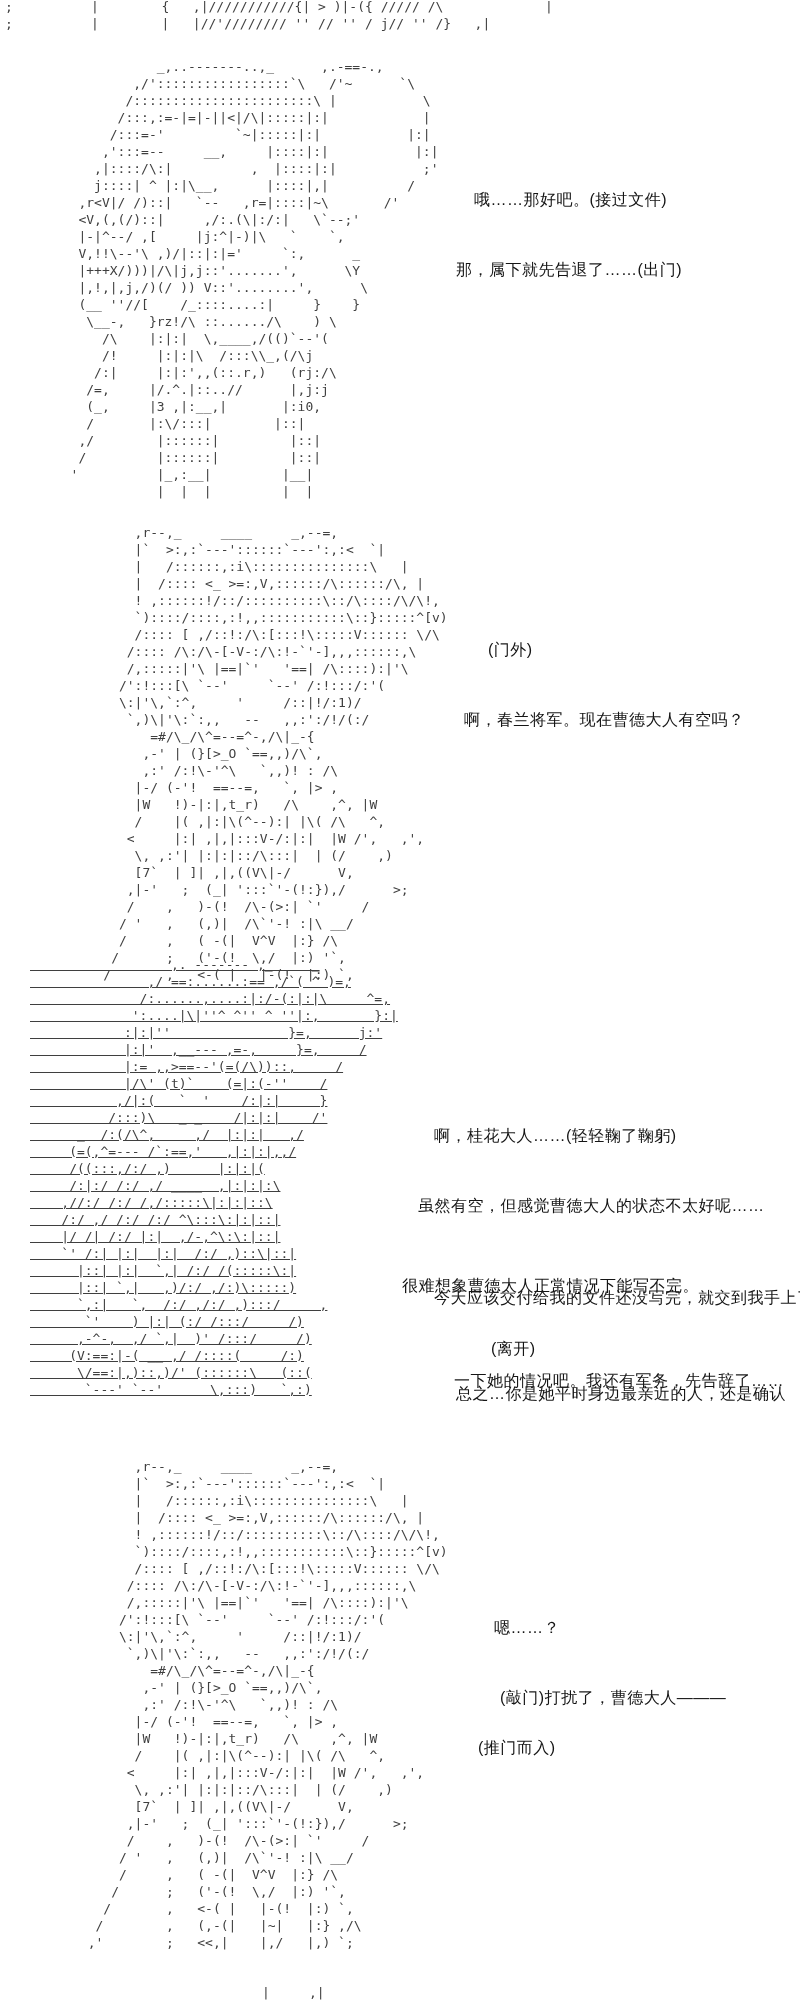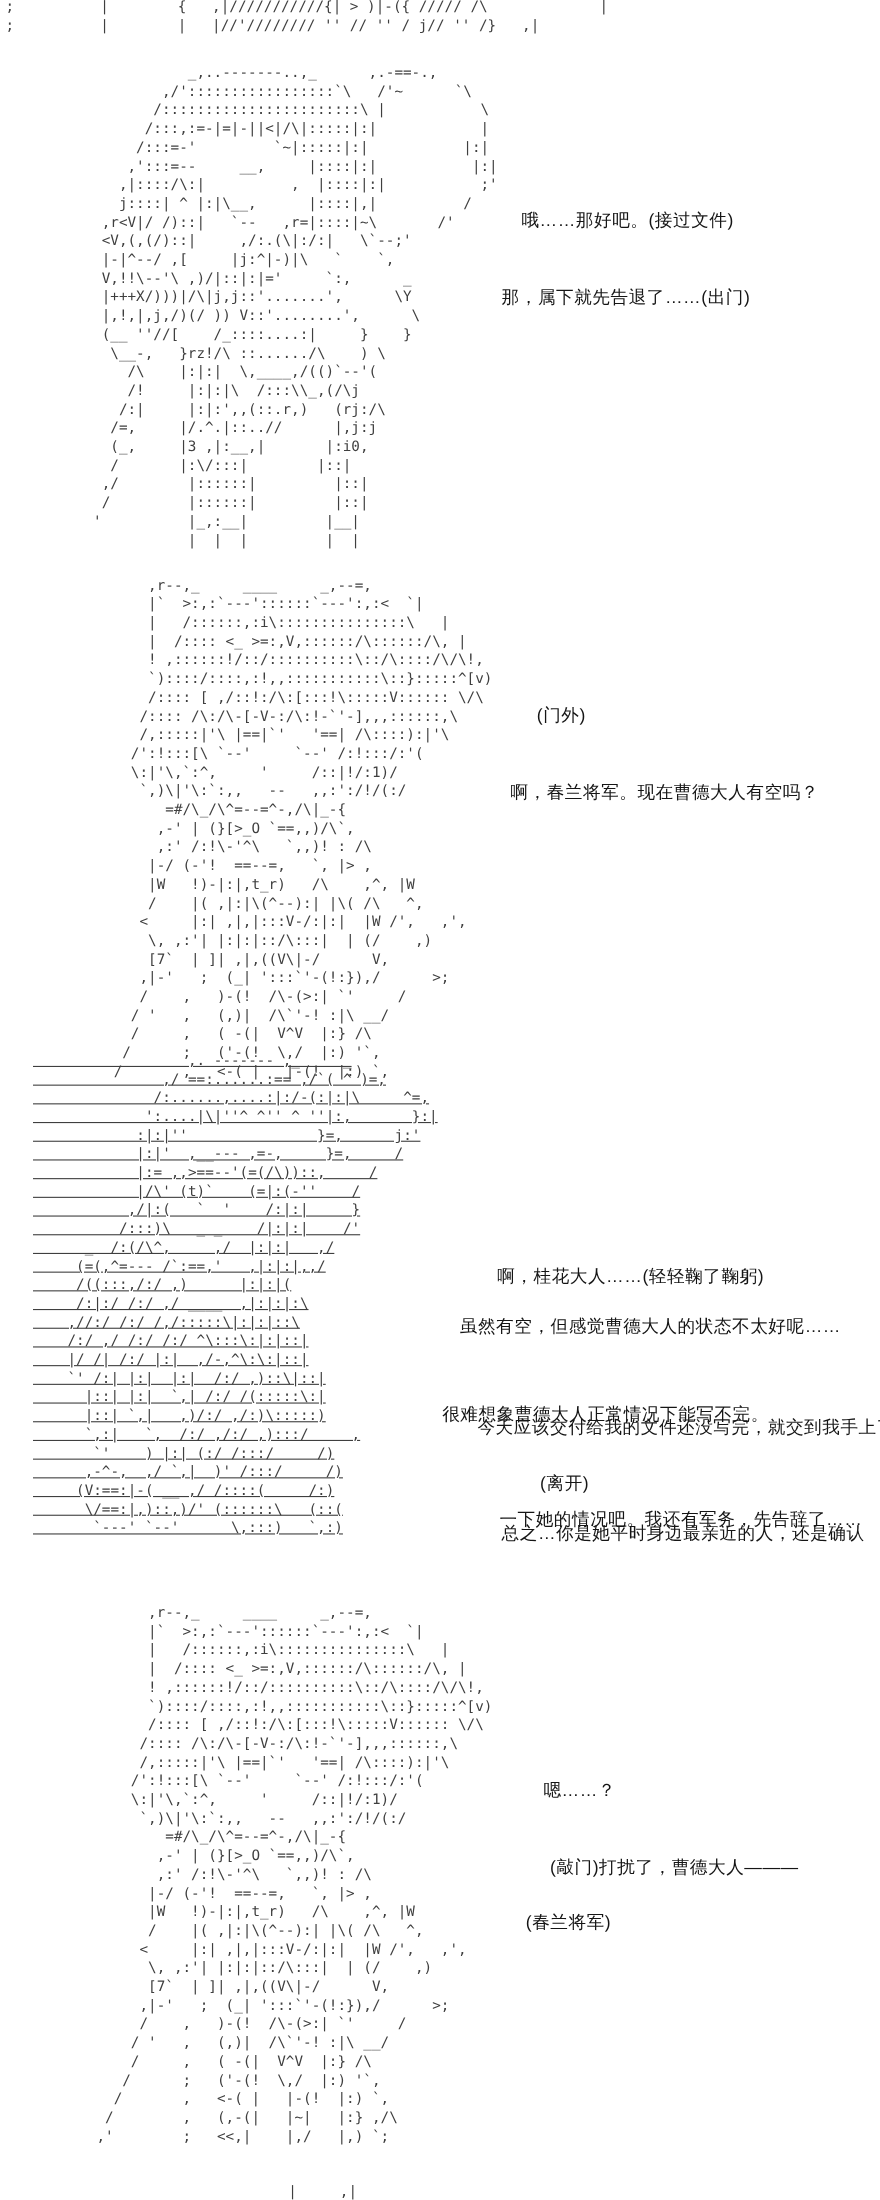--- a/index.html
+++ b/index.html
@@ -25,21 +25,21 @@
     white-space:nowrap;
     letter-spacing:0.5px;
   }
 </style>
 </head>
 <body>
 
 <pre class="aa" style="left:5px; top:-2px;">;          |        {   ,|///////////{| &gt; )|-({ ///// /\             |
 ;          |        |   |//'//////// '' // '' / j// '' /}   ,|</pre>
 
-<pre class="aa" style="left:22px; top:58px;">                   _,..-------..,_      ,.-==-.,
+<pre class="aa" style="left:8px; top:58px;">                   _,..-------..,_      ,.-==-.,
                 ,/':::::::::::::::::`\   /'~      `\
                /:::::::::::::::::::::::\ |           \
               /:::,:=-|=|-||&lt;|/\|:::::|:|            |
              /:::=-'         `~|:::::|:|           |:|
             ,':::=--     __,     |::::|:|           |:|
            ,|::::/\:|          ,  |::::|:|           ;'
            j::::| ^ |:|\__,      |::::|,|          /
          ,r&lt;V|/ /)::|   `--   ,r=|::::|~\       /'
          &lt;V,(,(/)::|     ,/:.(\|:/:|   \`--;'
          |-|^--/ ,[     |j:^|-)|\   `    `,
@@ -147,31 +147,31 @@
 <pre class="aa" style="left:262px; top:1984px;">|     ,|</pre>
 
 <div class="dlg" style="left:458px; top:190px;padding-left:16px;">哦……那好吧。(接过文件)</div>
 
 <div class="dlg" style="left:456px; top:260px;">那，属下就先告退了……(出门)</div>
 
 <div class="dlg" style="left:488px; top:640px;">(门外)</div>
 
 <div class="dlg" style="left:464px; top:710px;">啊，春兰将军。现在曹德大人有空吗？</div>
 
-<div class="dlg" style="left:452px; top:1126px;margin-top:24px;">啊，桂花大人……(轻轻鞠了鞠躬)</div>
+<div class="dlg" style="left:434px; top:1126px;">啊，桂花大人……(轻轻鞠了鞠躬)</div>
 
 <div class="dlg" style="left:418px; top:1196px;">虽然有空，但感觉曹德大人的状态不太好呢……</div>
 
 <div class="dlg" style="left:398px; top:1288px;margin-left:36px;">今天应该交付给我的文件还没写完，就交到我手上了…</div>
 
 <div class="dlg" style="left:402px; top:1276px;">很难想象曹德大人正常情况下能写不完。</div>
 
 <div class="dlg" style="left:456px; top:1336px;margin-top:48px;">总之…你是她平时身边最亲近的人，还是确认</div>
 
 <div class="dlg" style="left:454px; top:1371px;">一下她的情况吧。我还有军务，先告辞了……</div>
 
 <div class="dlg" style="left:491px; top:1339px;">(离开)</div>
 
 <div class="dlg" style="left:494px; top:1618px;">嗯……？</div>
 
 <div class="dlg" style="left:452px; top:1688px;margin-left:48px;">(敲门)打扰了，曹德大人———</div>
 
-<div class="dlg" style="left:478px; top:1738px;">(春兰将军)</div>
+<div class="dlg" style="left:478px; top:1738px;">(推门而入)</div>
 
 </body></html>

